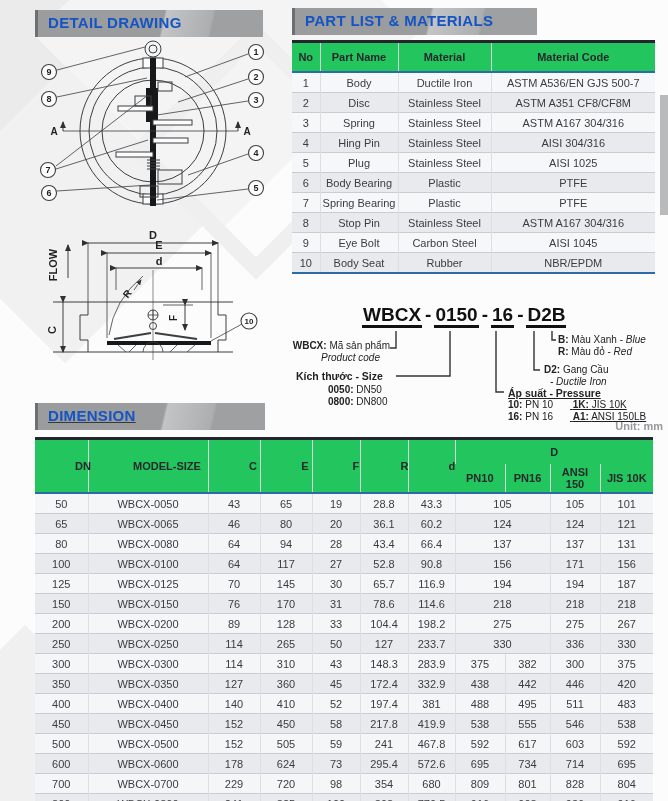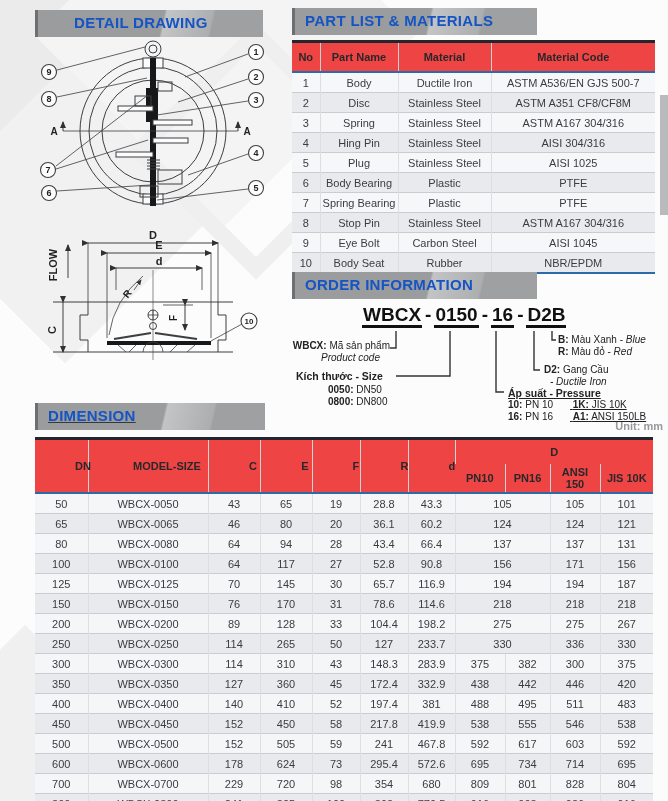--- a/index.html
+++ b/index.html
@@ -8,21 +8,21 @@
   .wm{position:absolute;transform:rotate(45deg);z-index:0;}
   .content{position:absolute;z-index:2;}
   
   .bar{position:absolute;z-index:3;box-sizing:border-box;height:27px;
        background:linear-gradient(103deg,#9b9c9e 0%,#9b9c9e 55%,#c3c4c6 56%,#adaeb0 76%,#9ea0a2 77%);
        border-left:3px solid #6e6f71;}
   .bar span{display:block;padding:4px 0 0 10px;font-size:15px;font-weight:bold;
        color:#1554c4;letter-spacing:0.3px;}
   
   table{border-collapse:collapse;table-layout:fixed;position:absolute;z-index:2;background:#fff;}
-  th{font-weight:bold;color:#26282b;background:#ef4444;}
+  th{font-weight:bold;color:#26282b;background:#22c55e;}
   td{color:#3a3c3f;text-align:center;}
   .pl-table{left:292px;top:40px;width:363px;font-size:11px;
             border-top:3px solid #23262d;border-bottom:2px solid #2d6ba8;}
   .pl-table th{height:26px;border-bottom:2px solid #2d6ba8;border-left:1px solid #cfd1d5;font-size:11px;}
   .pl-table th:first-child{border-left:none;}
   .pl-table td{height:13px;padding:3px 2px;border-top:1px solid #caccd0;border-left:1px solid #dcdee1;background:#f6f7f9;}
   .pl-table td:first-child{border-left:none;}
   .pl-table tr.alt td{background:#e8eaee;}
   .dim-table{left:35px;top:437px;width:618px;font-size:11px;
              border-top:3px solid #23262d;border-bottom:2px solid #2d6ba8;}
@@ -64,21 +64,21 @@
 
 <div id="page">
 
   <div class="wm" style="left:-70px;top:-90px;width:230px;height:230px;background:#ebebec;"></div>
   <div class="wm" style="left:-40px;top:110px;width:210px;height:210px;background:#f1f1f2;"></div>
   <div class="wm" style="left:90px;top:-100px;width:270px;height:270px;background:#f4f4f5;"></div>
   <div class="wm" style="left:165px;top:60px;width:150px;height:150px;border:16px solid #efeff0;background:transparent;"></div>
   <div class="wm" style="left:-60px;top:660px;width:170px;height:170px;background:#f0f0f1;"></div>
   <div style="position:absolute;left:660px;top:95px;width:8px;height:120px;background:#b9babc;z-index:1;"></div>
 
-  <div class="bar" style="left:35px;top:10px;width:228px;padding-left:26px;">
+  <div class="bar" style="left:35px;top:10px;width:228px;">
     <span>DETAIL DRAWING</span>
   </div>
 
   <svg class="content" style="left:30px;top:38px;" width="260" height="380" viewBox="0 0 260 380">
     <defs>
       <marker id="arr" markerWidth="8" markerHeight="8" refX="6" refY="3" orient="auto">
         <path d="M0,0 L7,3 L0,6 Z" fill="#2f3133"></path>
       </marker>
     </defs>
     <g stroke="#3c3e40" stroke-width="1" fill="none">
@@ -266,23 +266,20 @@
         </tr>
         <tr class="alt">
           <td>10</td>
           <td>Body Seat</td>
           <td>Rubber</td>
           <td>NBR/EPDM</td>
         </tr>
       </tbody>
   </table>
 
-  <div class="bar" style="left:292px;top:272px;width:245px;">
-    <span>ORDER INFORMATION</span>
-  </div>
   <div id="order-diagram">
     <svg width="376" height="128" viewBox="0 0 376 128" style="position:absolute;left:0;top:0;">
       <g stroke="#333" stroke-width="1.4" fill="none">
         <path d="M104,31 V48 H98"></path>
         <path d="M158,31 V76 H104"></path>
         <path d="M204,31 V92 H212"></path>
         <path d="M242,31 V70 H248"></path>
         <path d="M260,31 V40 H264"></path>
       </g>
     </svg>

